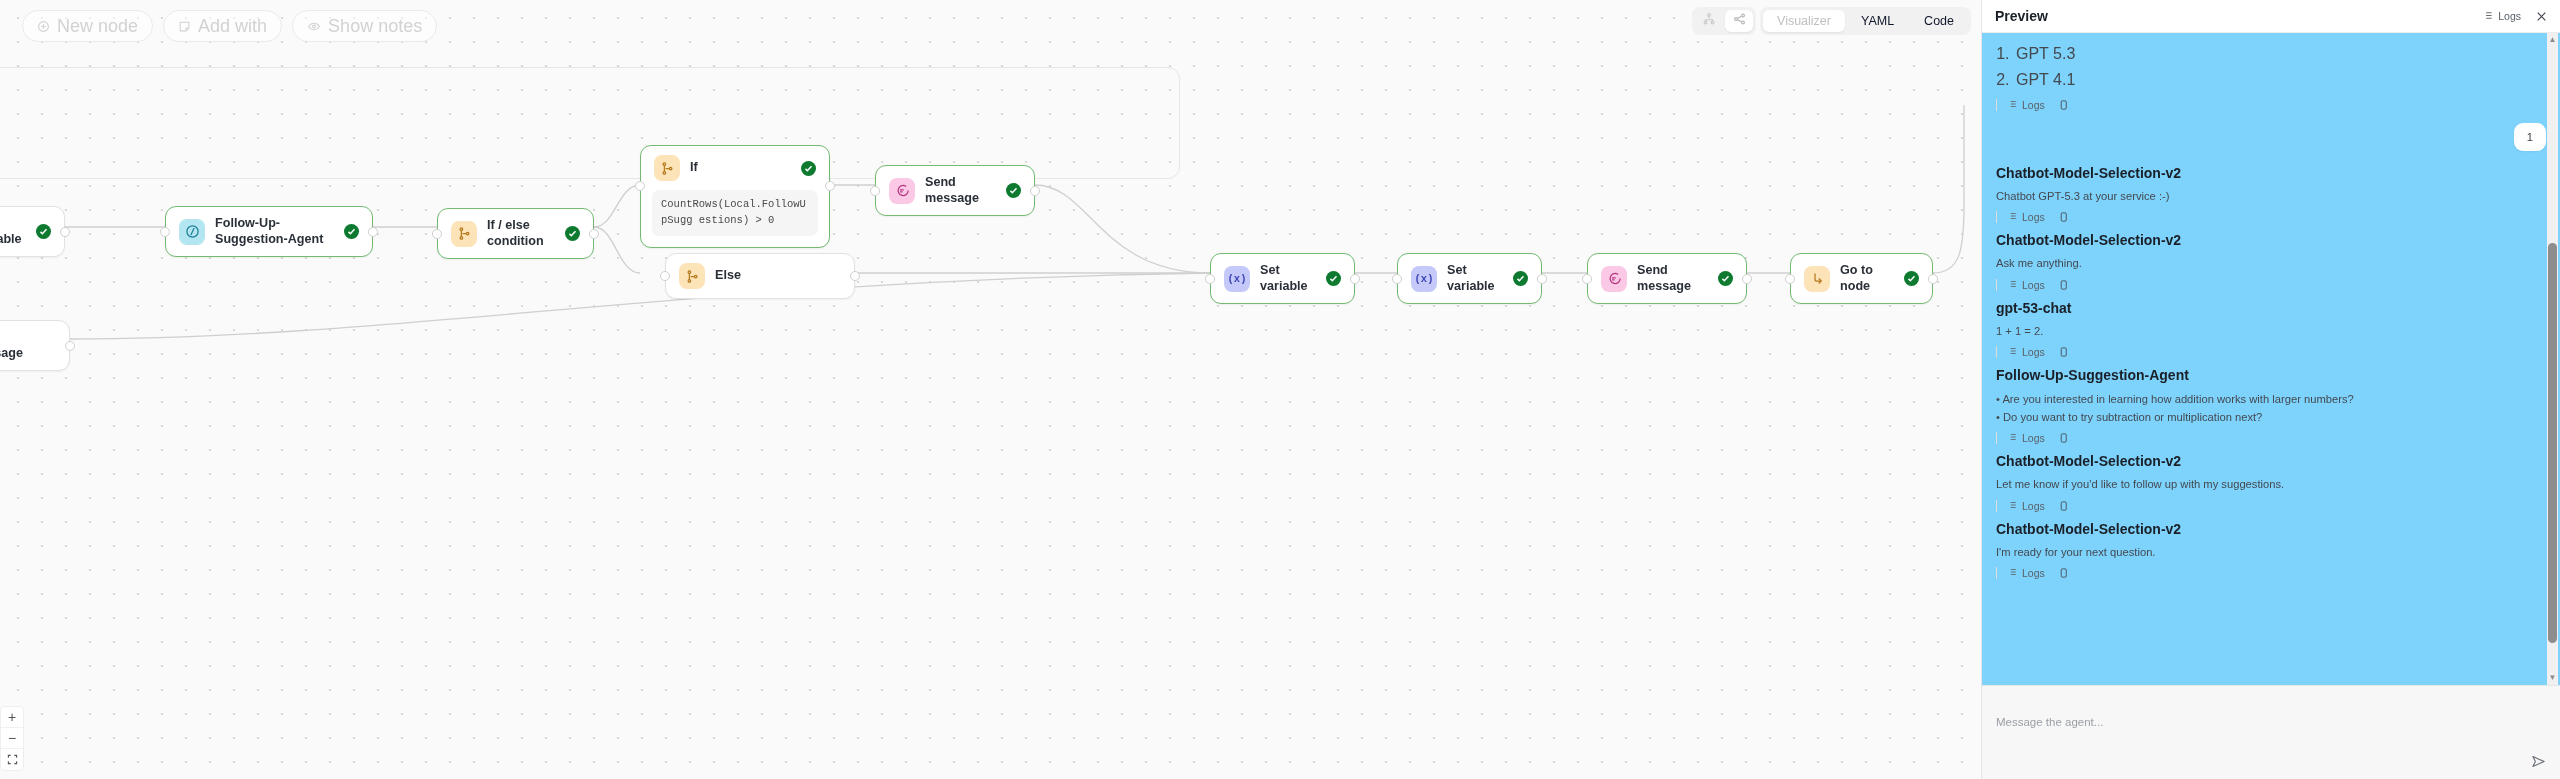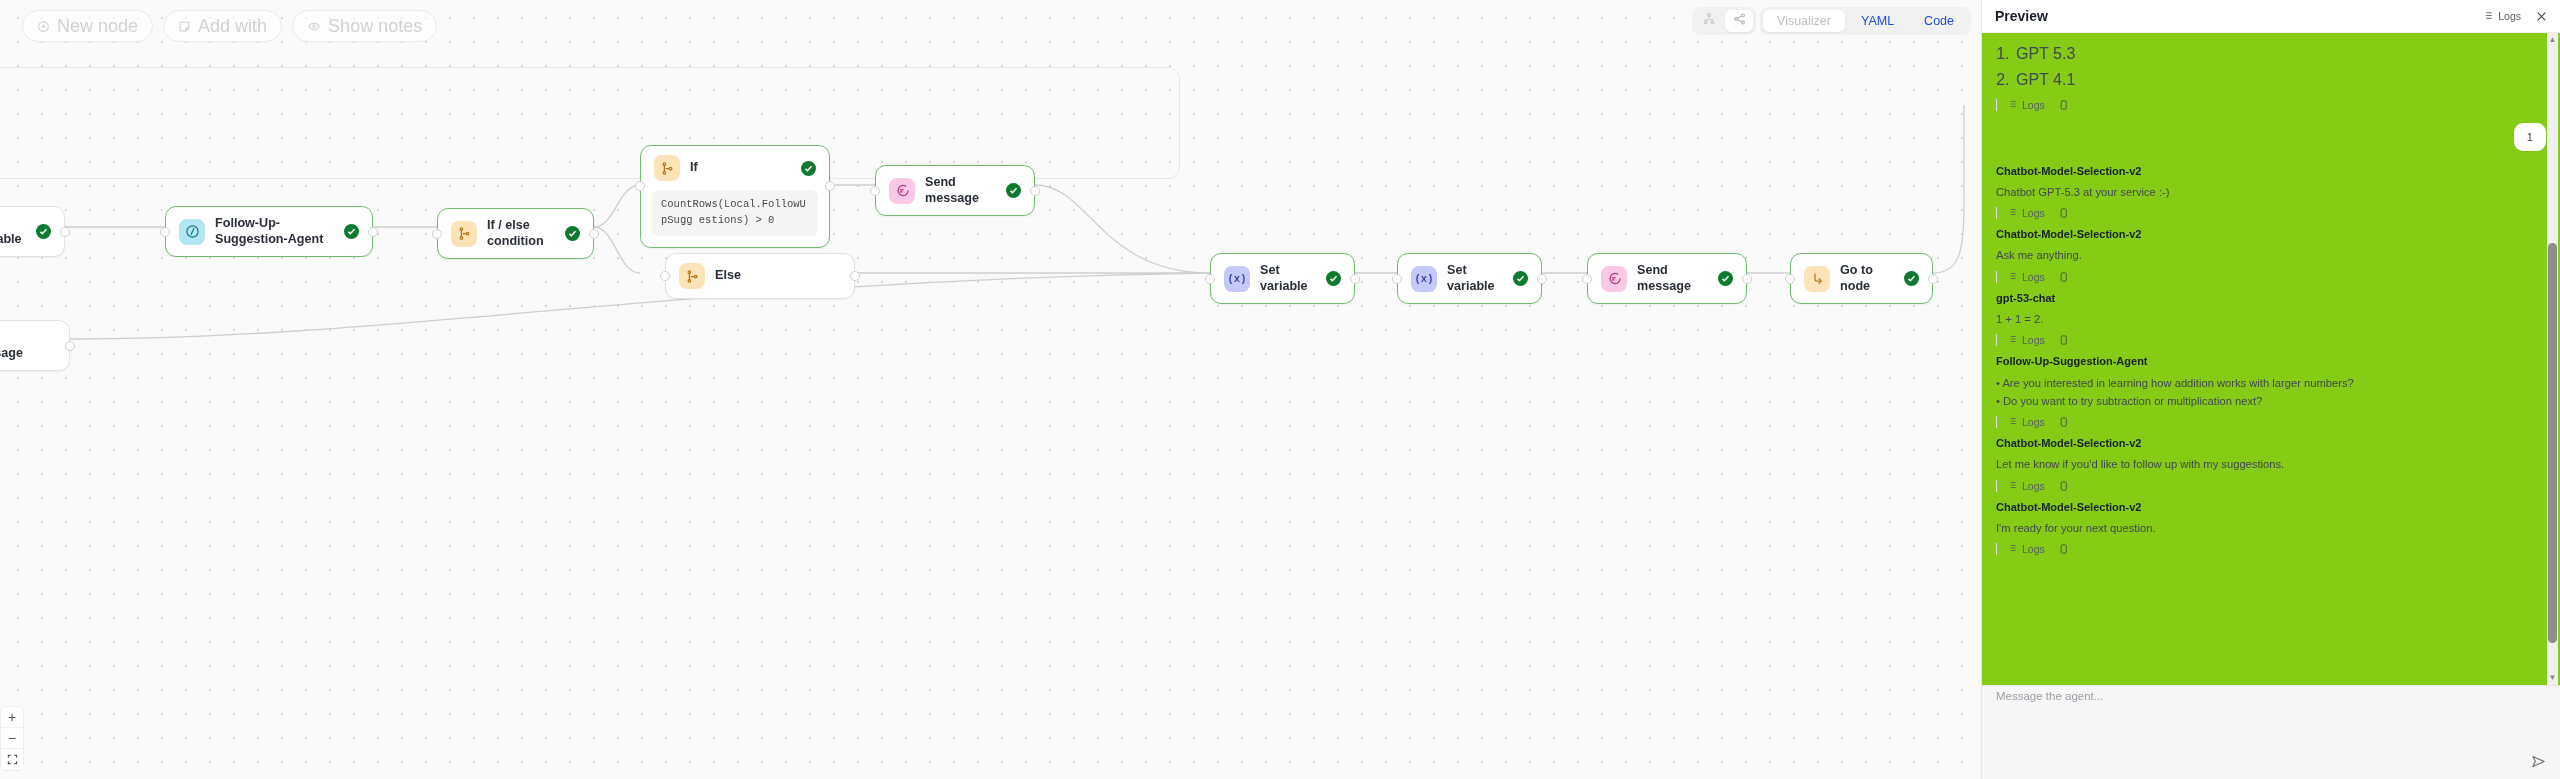--- a/index.html
+++ b/index.html
@@ -52,21 +52,21 @@
     cursor: pointer;
   }
   .iconbtn.active { background: #ffffff; box-shadow: 0 1px 2px rgba(0,0,0,.07); }
   .tabseg {
     display: flex; align-items: center; gap: 2px;
     background: #f1f1f1; border-radius: 8px; padding: 3px;
   }
   .tab {
     height: 22px; padding: 0 14px; border-radius: 6px;
     display: flex; align-items: center;
-    font-size: 12.5px; color: #1d4ed8; cursor: pointer; white-space: nowrap;
+    font-size: 12.5px; color: #0f172a; cursor: pointer; white-space: nowrap;
   }
   .tab.active { background: #ffffff; color: #c0c0c0; box-shadow: 0 1px 2px rgba(0,0,0,.07); }
 
   
   .group-frame {
     position: absolute;
     left: -40px; top: 67px; width: 1220px; height: 112px;
     border: 1px solid #e6e6e6; border-radius: 12px;
     background: transparent;
     pointer-events: none;
@@ -138,21 +138,21 @@
     width: 22px; height: 21px;
     display: flex; align-items: center; justify-content: center;
     color: #555; font-size: 14px; cursor: pointer;
     border-bottom: 1px solid #f0f0f0;
   }
   .zoomctl div:last-child { border-bottom: none; }
 
   
   #preview {
     width: 579px; height: 779px;
-    background: #84cc16;
+    background: #7dd3fc;
     border-left: 1px solid #e6e6e6;
     display: flex; flex-direction: column;
     position: relative;
   }
   .pv-head {
     height: 33px; flex: 0 0 auto;
     background: #ffffff;
     display: flex; align-items: center;
     padding: 0 12px 0 13px;
     border-bottom: 1px solid #ededed;
@@ -164,21 +164,21 @@
     font-size: 10.5px; color: #5a6068; cursor: pointer;
   }
   .close-x { color: #3a3f47; cursor: pointer; display: flex; }
 
   .pv-body {
     flex: 1 1 auto; overflow: hidden; position: relative;
     padding: 8px 14px 4px 14px;
   }
   .msg { margin-bottom: 9px; }
   .msg-author {
-    font-size: 11px; font-weight: 700; color: #1a1f28;
+    font-size: 14px; font-weight: 700; color: #1a1f28;
     margin-bottom: 7px;
   }
   .msg-text { font-size: 11.2px; color: #44484f; line-height: 1.55; }
   .msg-ol { font-size: 16px; color: #44484f; line-height: 1.62; margin-left: 18px; }
   .msg-ol li { padding-left: 2px; }
   .msg-bullets { font-size: 11.2px; color: #44484f; line-height: 1.62; }
   .msg-actions {
     display: flex; align-items: center; gap: 9px;
     margin-top: 6px; padding-left: 4px;
     border-left: 1px solid #dcdcdc;
@@ -206,21 +206,21 @@
   .pv-scroll .arrow { font-size: 8px; color: #8a8a8a; line-height: 1; padding: 3px 0; }
   .pv-scroll .track { flex: 1 1 auto; width: 100%; position: relative; }
   .pv-scroll .thumb {
     position: absolute; left: 1px; width: 9px; border-radius: 5px;
     background: #8d8d8d;
   }
 
   .pv-foot {
     flex: 0 0 auto; height: 94px;
     background: #f7f7f7; border-top: 1px solid #e6e6e6;
-    padding: 4px 14px 10px 14px;
+    padding: 30px 14px 10px 14px;
     display: flex; flex-direction: column;
     position: relative;
   }
   .pv-input {
     border: none; outline: none; background: transparent;
     font-family: "Liberation Sans", sans-serif;
     font-size: 11.5px; color: #3a3f47; width: 100%;
   }
   .pv-input::placeholder { color: #9aa0a6; }
   .send-btn {

